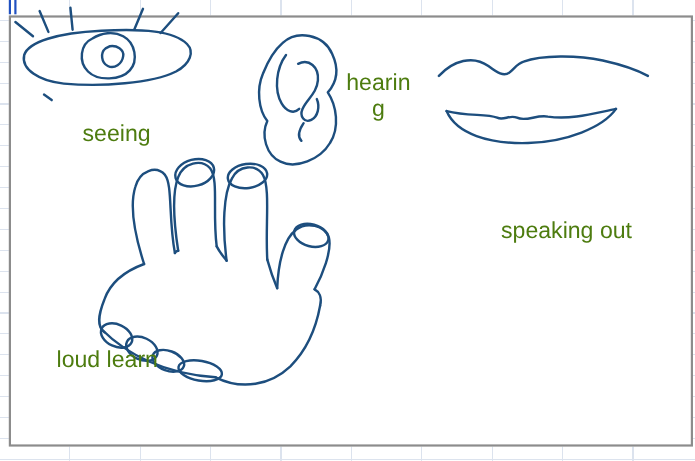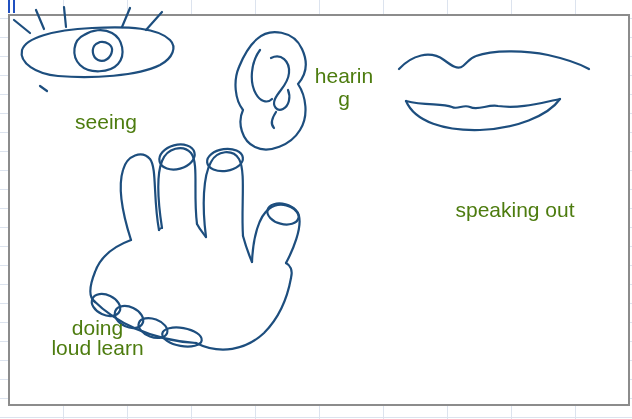--- a/index.html
+++ b/index.html
@@ -103,18 +103,17 @@
     <div class="label lbl-hearing">
       <span>hearin</span>
       <span>g</span>
     </div>
 
     <div class="label lbl-speaking">
       <span>speaking out</span>
     </div>
 
     <div class="label lbl-doing">
-      <span>doing</span>
       <span>loud learn</span>
     </div>
 
   </div>
 </div>
 
 </body></html>

